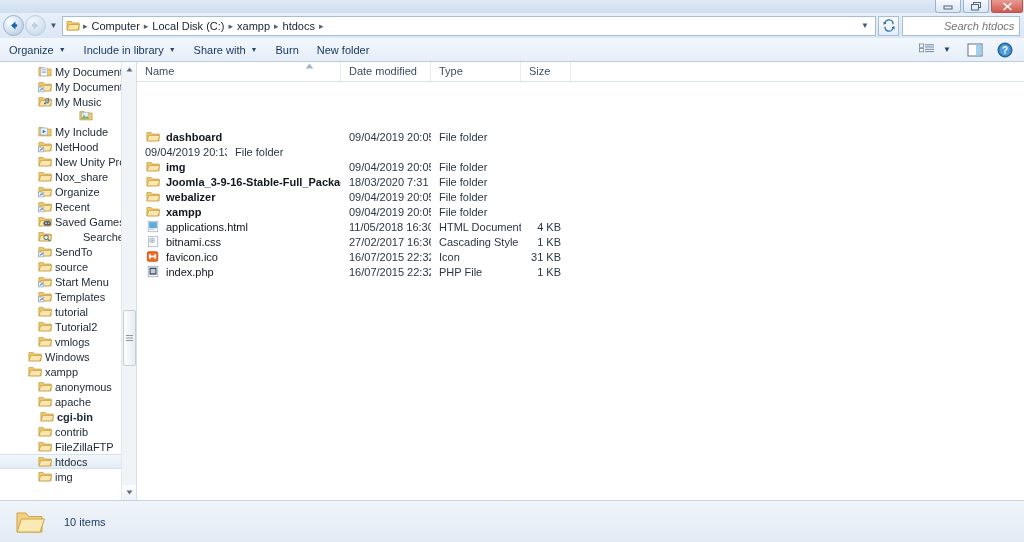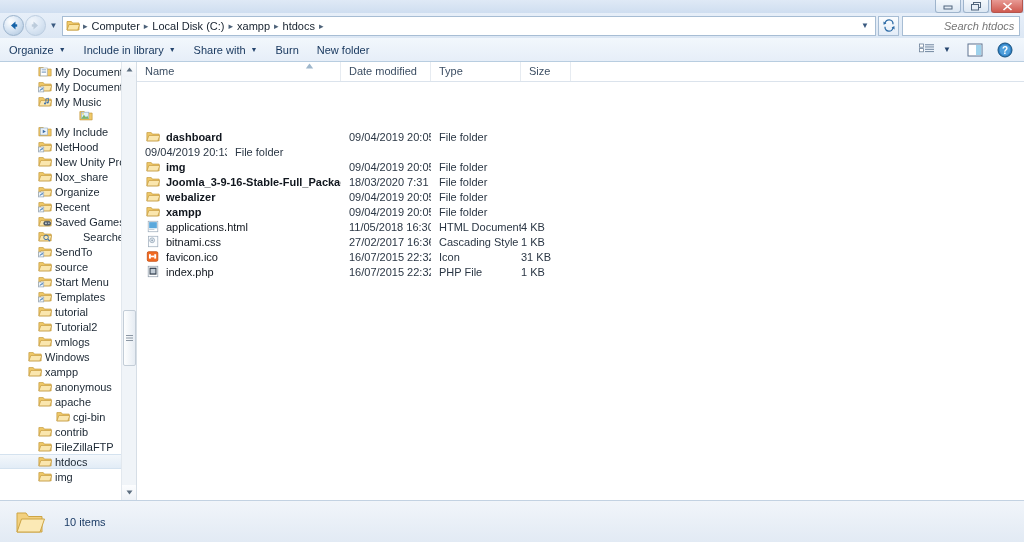--- a/index.html
+++ b/index.html
@@ -339,21 +339,21 @@
     color: #2a3644;
   }
   .cell.type {
     width: 90px;
     padding-left: 8px;
     color: #2a3644;
   }
   .cell.size {
     width: 50px;
     padding-right: 10px;
-    text-align: left;
+    text-align: right;
     color: #2a3644;
   }
 
   
   .statusbar {
     position: absolute;
     left: 0; bottom: 0;
     width: 1024px; height: 42px;
     background: linear-gradient(#f1f5fa, #e2eaf4);
     border-top: 1px solid #c3d2e2;
@@ -743,21 +743,21 @@
           </div>
           <div class="navitem" style="padding-left: 38px;">
             <span class="ico">
               <svg viewBox="0 0 16 14" width="14" height="13">
                 <path d="M1 2.5 L6 2.5 L7.3 4.2 L15 4.2 L15 12 L1 12 Z" fill="#f0c969" stroke="#c49a3d" stroke-width="0.8"></path>
                 <path d="M1 12 L3.3 5.8 L15.8 5.8 L13.5 12 Z" fill="#fae6ae" stroke="#c49a3d" stroke-width="0.8"></path>
               </svg>
             </span>
             <span class="lbl">apache</span>
           </div>
-          <div class="navitem" style="padding-left: 56px;">
+          <div class="navitem" style="padding-left: 40px; font-weight: bold;">
             <span class="ico">
               <svg viewBox="0 0 16 14" width="14" height="13">
                 <path d="M1 2.5 L6 2.5 L7.3 4.2 L15 4.2 L15 12 L1 12 Z" fill="#f0c969" stroke="#c49a3d" stroke-width="0.8"></path>
                 <path d="M1 12 L3.3 5.8 L15.8 5.8 L13.5 12 Z" fill="#fae6ae" stroke="#c49a3d" stroke-width="0.8"></path>
               </svg>
             </span>
             <span class="lbl">cgi-bin</span>
           </div>
           <div class="navitem" style="padding-left: 38px;">
             <span class="ico">

